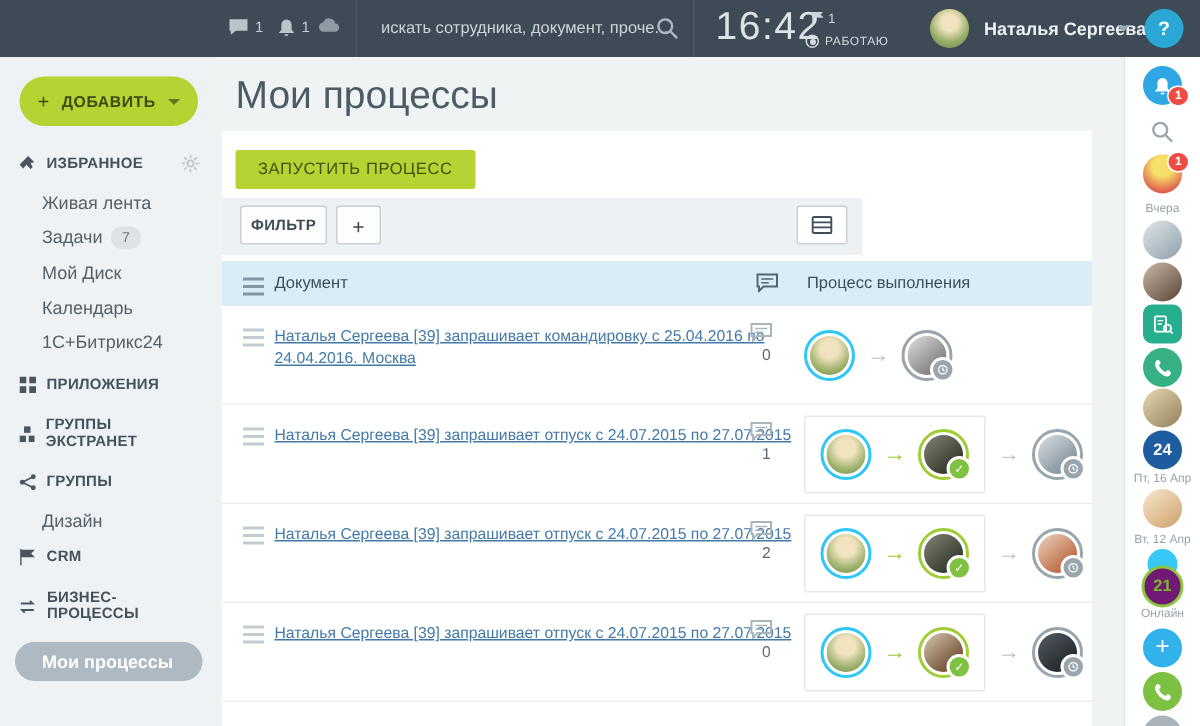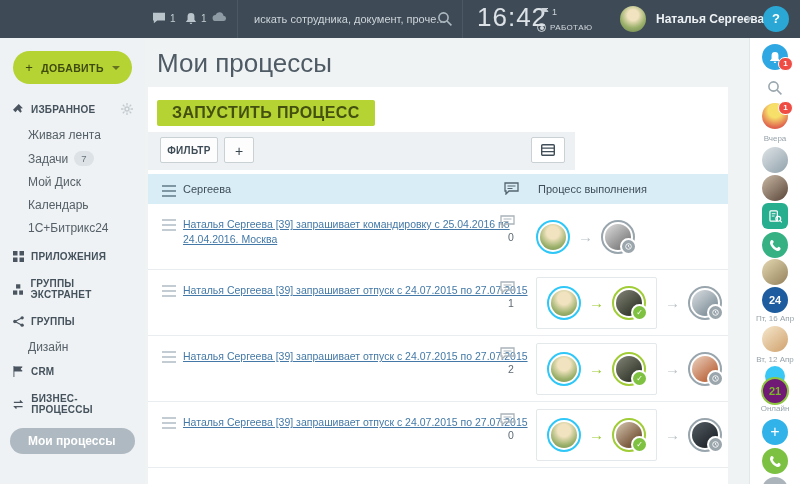--- a/index.html
+++ b/index.html
@@ -36,21 +36,21 @@
   .sitem.muted{color:#8b98a2}
   .sbadge{display:inline-block;background:#dce2e6;color:#68747e;font-size:9.5px;border-radius:9px;padding:2px 7px;margin-left:6px;vertical-align:1px}
   .more-caret{display:inline-block;width:0;height:0;border-left:3px solid transparent;border-right:3px solid transparent;border-top:3px solid #9aa6af;margin-left:5px;vertical-align:2px}
   .active-pill{margin:5px 10px;background:#aeb9c1;border-radius:14px;padding:6px 0 6px 18px;font-size:12px;font-weight:bold;color:#fff}
 
   
   .main{position:absolute;left:145px;top:38px;width:605px;bottom:0;background:#eff3f4}
   .page-title{position:absolute;left:12px;top:10px;font-size:26px;font-weight:300;color:#4e5a64}
   .card{position:absolute;left:3px;top:49px;width:580px;bottom:0;background:#fff}
   .start-btn{position:absolute;left:9px;top:13px;height:26px;padding:0 15px;background:#b5d333;border-radius:2px;
-             font-size:16px;font-weight:bold;color:#44500f;line-height:26px;letter-spacing:.4px}
+             font-size:11px;font-weight:normal;color:#44500f;line-height:26px;letter-spacing:.4px}
   .filterbar{position:absolute;left:0;top:45px;width:427px;height:38px;background:#edf1f3}
   .f-btn{position:absolute;top:5px;height:26px;background:#fdfdfe;border:1px solid #c9d1d5;border-radius:2px;
          font-size:10px;font-weight:bold;color:#3e4c56;line-height:26px;text-align:center;box-sizing:border-box}
   .f-filter{left:12px;width:58px;letter-spacing:.3px}
   .f-plus{left:76px;width:30px;font-size:14px;font-weight:normal;color:#39464f}
   .f-view{position:absolute;right:10px;top:5px;width:34px;height:26px;background:#fff;border:1px solid #c9d1d5;border-radius:2px;
           box-sizing:border-box;display:flex;align-items:center;justify-content:center}
   .thead{position:absolute;left:0;top:87px;width:580px;height:30px;background:#d9edf6}
   .th-doc{position:absolute;left:35px;top:0;line-height:30px;font-size:11px;color:#3f4e59}
   .th-proc{position:absolute;left:390px;top:0;line-height:30px;font-size:11px;color:#3f4e59}
@@ -235,21 +235,21 @@
       <div class="f-view">
         <svg width="14" height="12" viewBox="0 0 14 12">
             <rect x="0.7" y="0.7" width="12.6" height="10.6" rx="1" fill="none" stroke="#3f4e58" stroke-width="1.4"></rect>
             <path d="M1 4.2h12M1 7.6h12" stroke="#3f4e58" stroke-width="1.2"></path>
           </svg>
       </div>
     </div>
 
     <div class="thead">
       <div class="ham"></div>
-      <div class="th-doc">Сергеева</div>
+      <div class="th-doc">Документ</div>
       <svg class="cicon" width="15" height="13" viewBox="0 0 15 13">
           <path d="M1 1h13v8H5l-3 3V9H1z" fill="none" stroke="#54656f" stroke-width="1.3"></path>
           <path d="M3.5 4h8M3.5 6.5h5" stroke="#54656f" stroke-width="1"></path>
         </svg>
       <div class="th-proc">Процесс выполнения</div>
     </div>
 
     <div class="rows">
 
       <div class="row">

